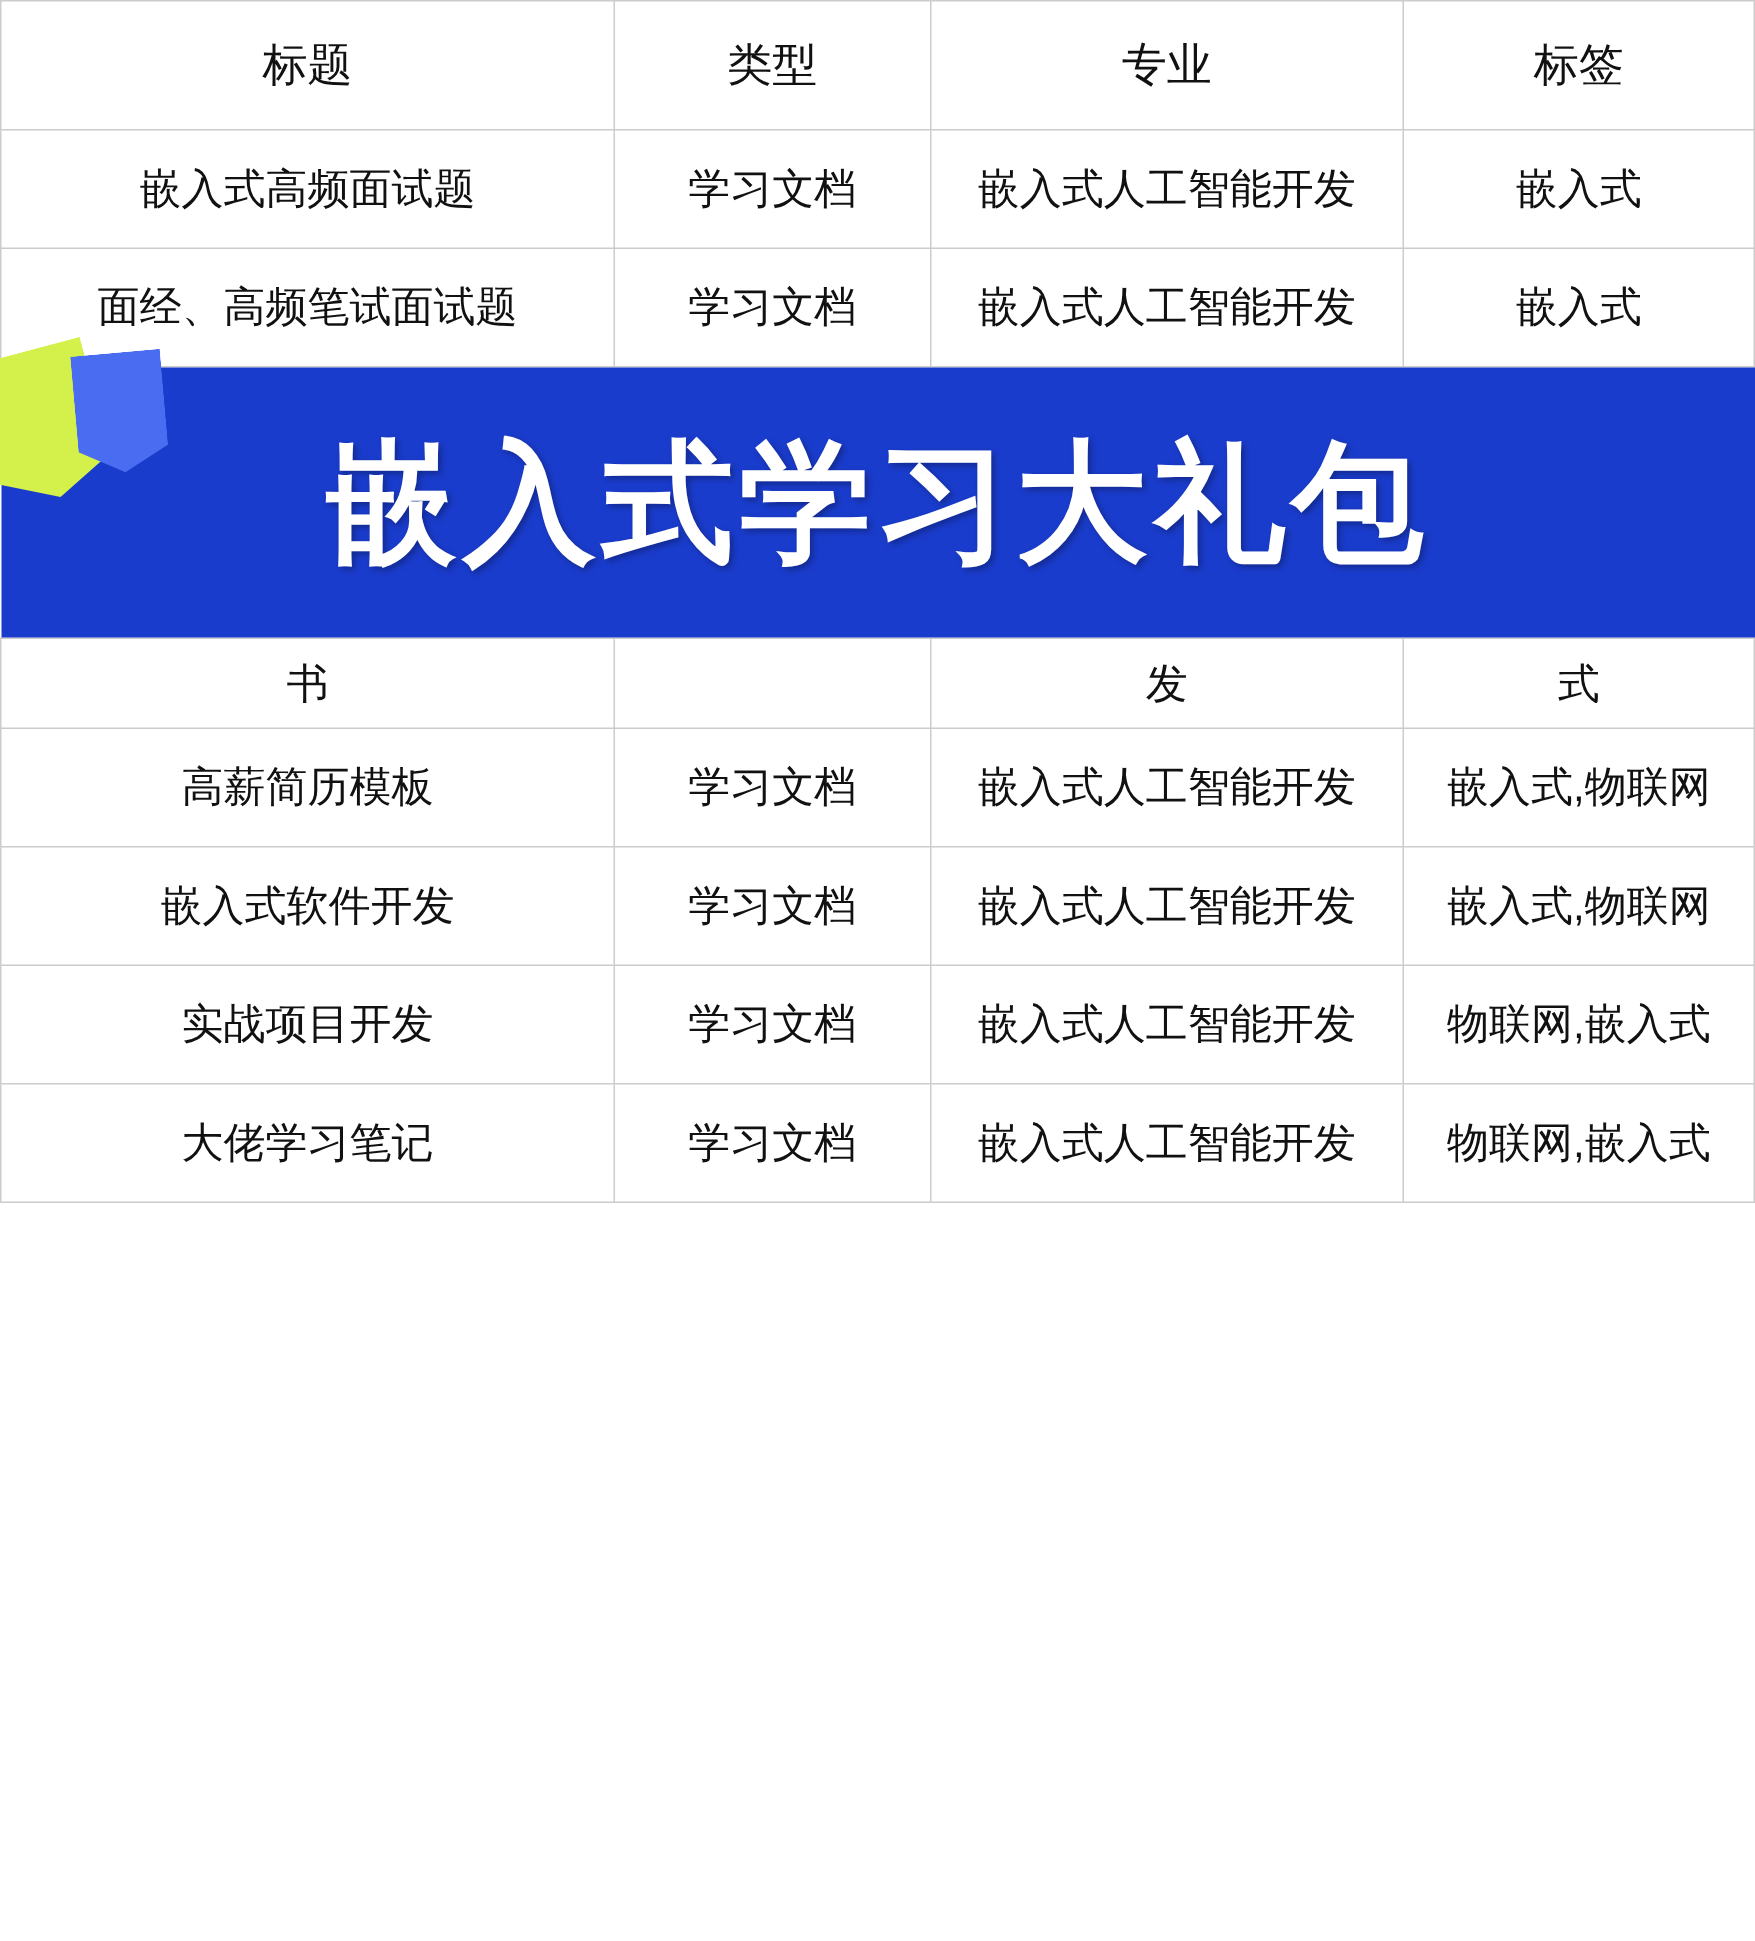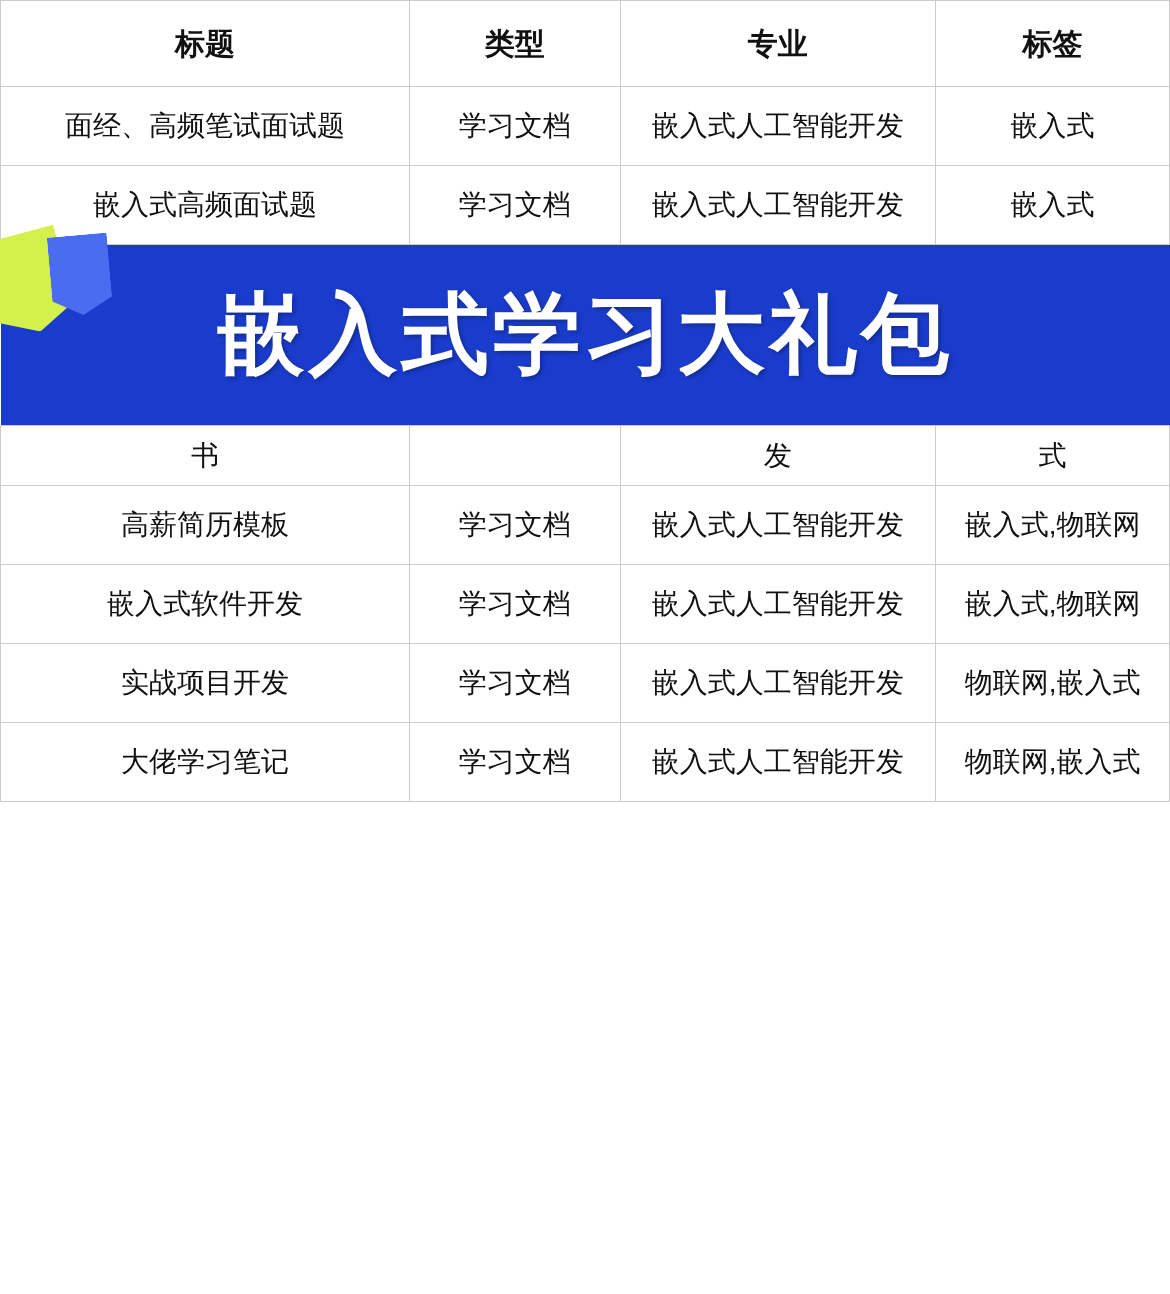--- a/index.html
+++ b/index.html
@@ -32,21 +32,21 @@
       text-align: center;
       vertical-align: middle;
       padding: 18px 8px;
       font-size: 28px;
       line-height: 1.5;
       color: #111;
     }
 
     thead th {
       font-size: 30px;
-      font-weight: bold;
+      font-weight: normal;
       background: #fff;
       padding: 20px 20px;
     }
 
     col:nth-child(1) { width: 35%; }
     col:nth-child(2) { width: 18%; }
     col:nth-child(3) { width: 27%; }
     col:nth-child(4) { width: 20%; }
 
     .banner-row td {
@@ -74,21 +74,20 @@
       justify-content: center;
       z-index: 2;
     }
 
     .banner-text {
       color: #fff;
       font-size: 88px;
       font-weight: bold;
       letter-spacing: 4px;
       text-shadow: 2px 2px 4px rgba(0,0,0,0.3);
-      font-family: Liberation Serif, serif;
     }
 
     .sticker-yellow {
       position: absolute;
       top: 0;
       left: 0;
       width: 80px;
       height: 100px;
       background: #d4f04a;
       transform: rotate(-15deg) translate(-10px, -15px);
@@ -137,27 +136,27 @@
       <tr>
         <th>标题</th>
         <th>类型</th>
         <th>专业</th>
         <th>标签</th>
       </tr>
     </thead>
     <tbody id="table-body">
 
       <tr>
+        <td>嵌入式高频面试题</td>
+        <td>学习文档</td>
+        <td>嵌入式人工智能开发</td>
+        <td>嵌入式</td>
+      </tr>
+      <tr>
         <td>面经、高频笔试面试题</td>
-        <td>学习文档</td>
-        <td>嵌入式人工智能开发</td>
-        <td>嵌入式</td>
-      </tr>
-      <tr>
-        <td>嵌入式高频面试题</td>
         <td>学习文档</td>
         <td>嵌入式人工智能开发</td>
         <td>嵌入式</td>
       </tr>
 
       <tr class="banner-row">
         <td colspan="4">
           <div class="banner-cell">
 
             <div class="sticker-yellow"></div>

